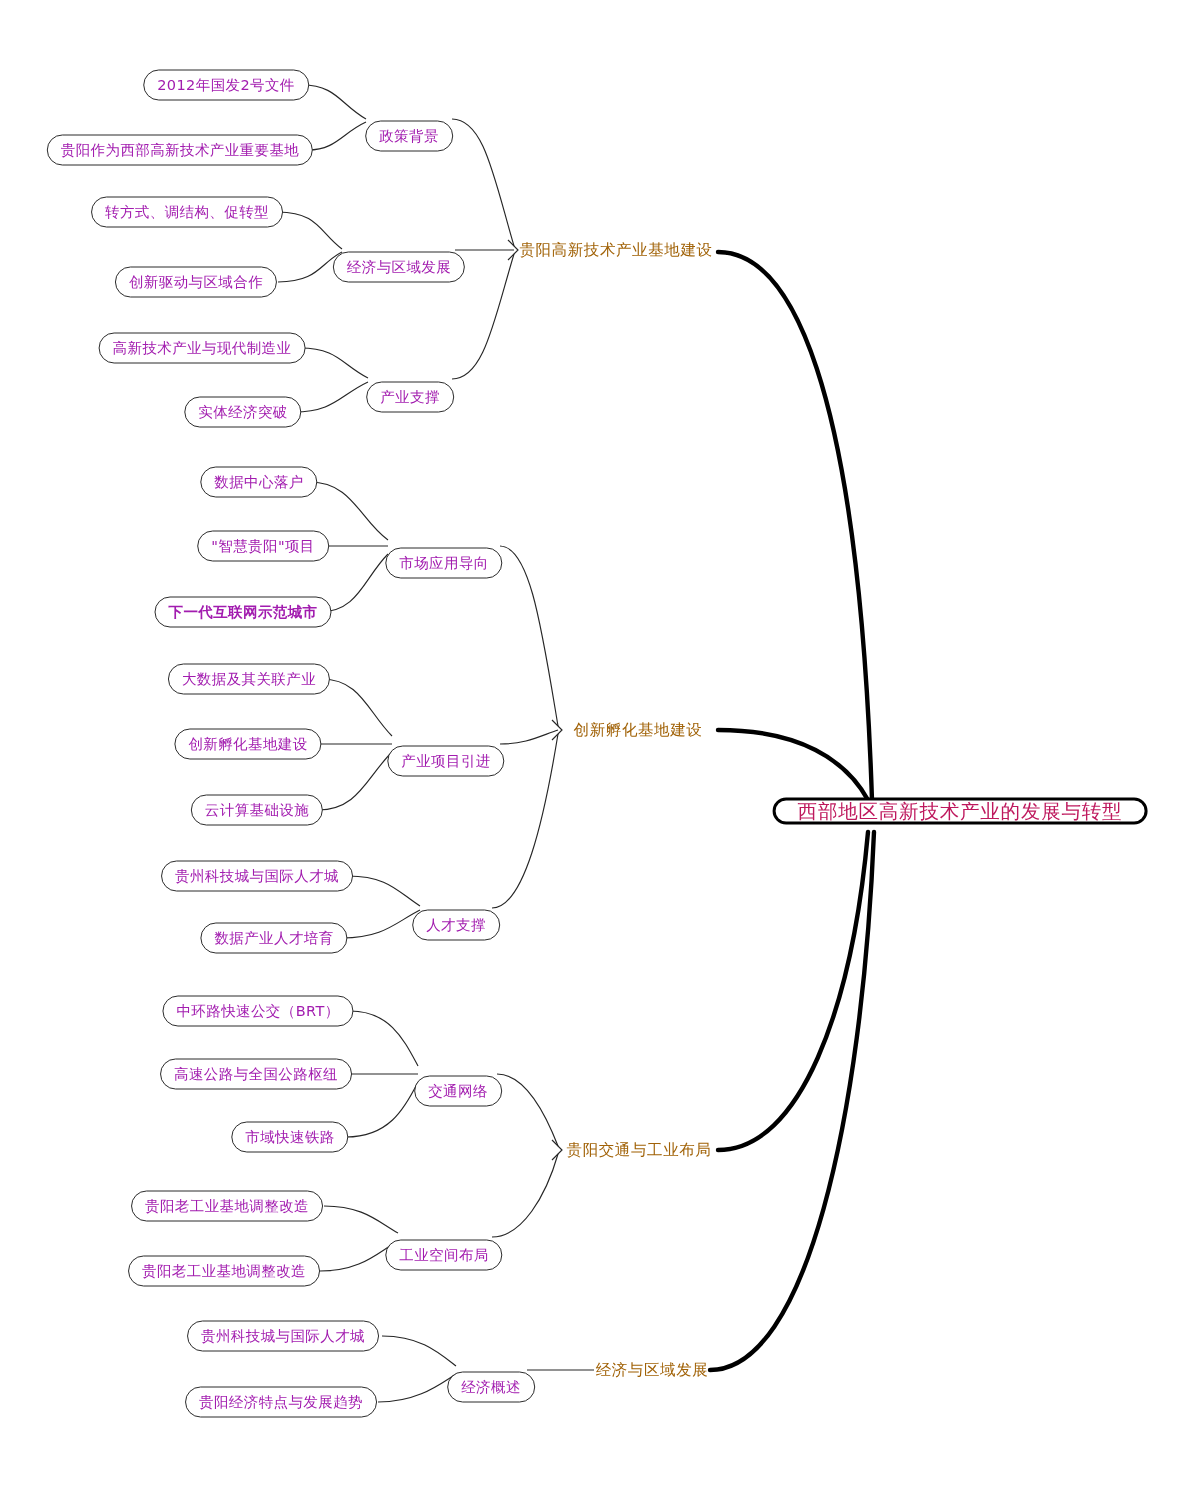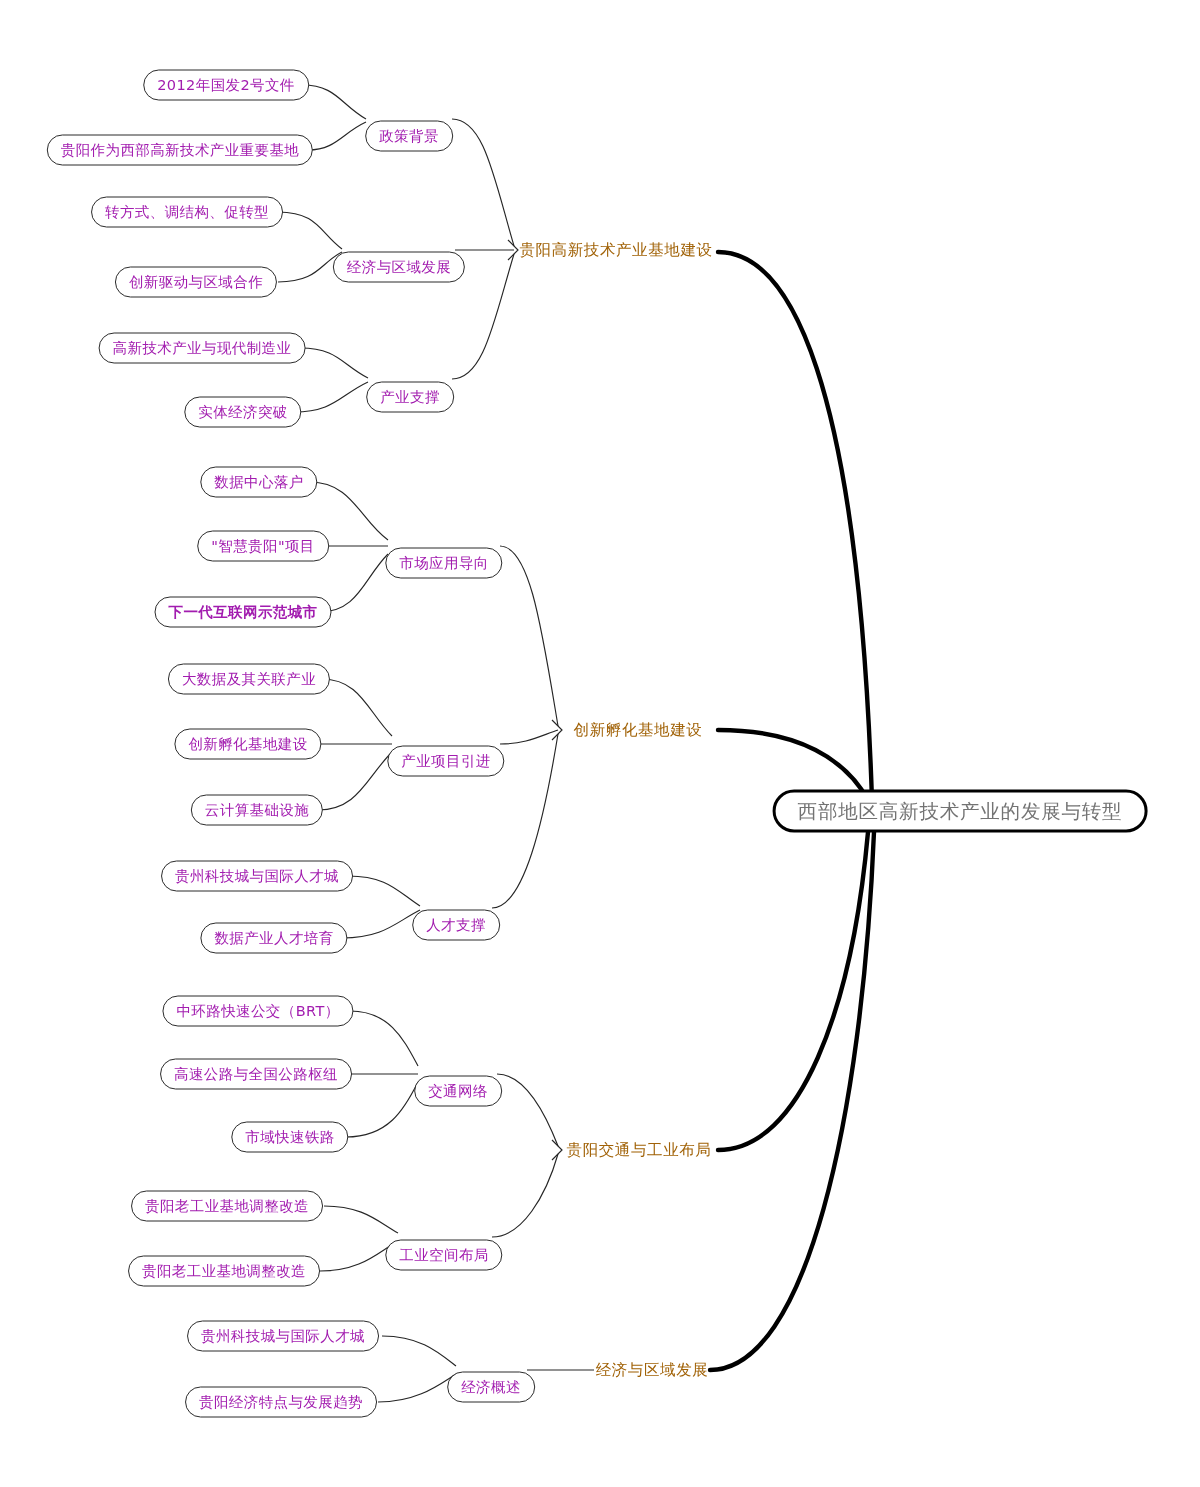--- a/index.html
+++ b/index.html
@@ -49,24 +49,24 @@
     background:transparent;
     height:28px;
     padding:0 2px;
     font-size:15.5px;
     color:#a16207;
     letter-spacing:.6px;
   }
   .node.root{
     border:3.1px solid #000000;
     border-radius:999px;
-    height:43px;
+    height:27px;
     padding:0 22px;
     font-size:19.5px;
-    color:#737373;
+    color:#be185d;
     letter-spacing:.8px;
     background:#ffffff;
   }
   .thin{fill:none;stroke:#262626;stroke-width:1.15;}
   .thick{fill:none;stroke:#000000;stroke-width:4.4;stroke-linecap:round;}
   .arrowhead{fill:none;stroke:#262626;stroke-width:1.15;}
 </style>
 </head>
 <body>
 

